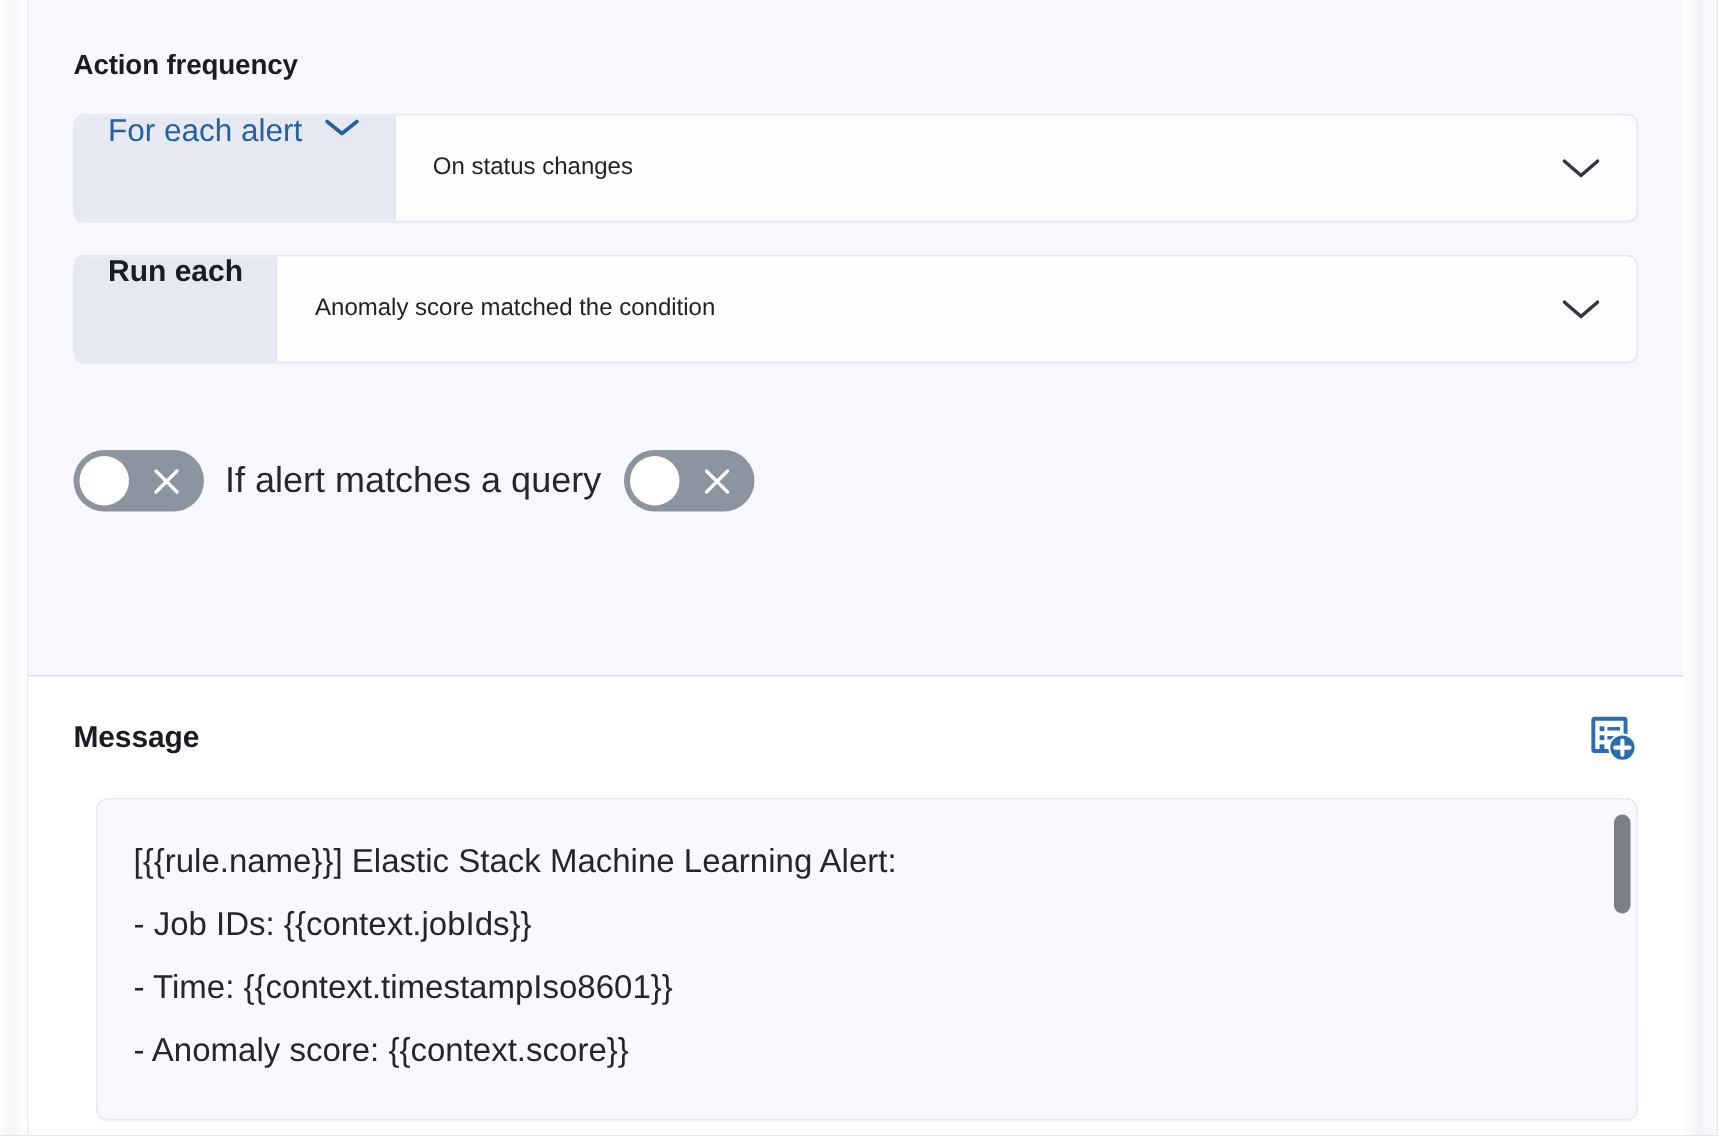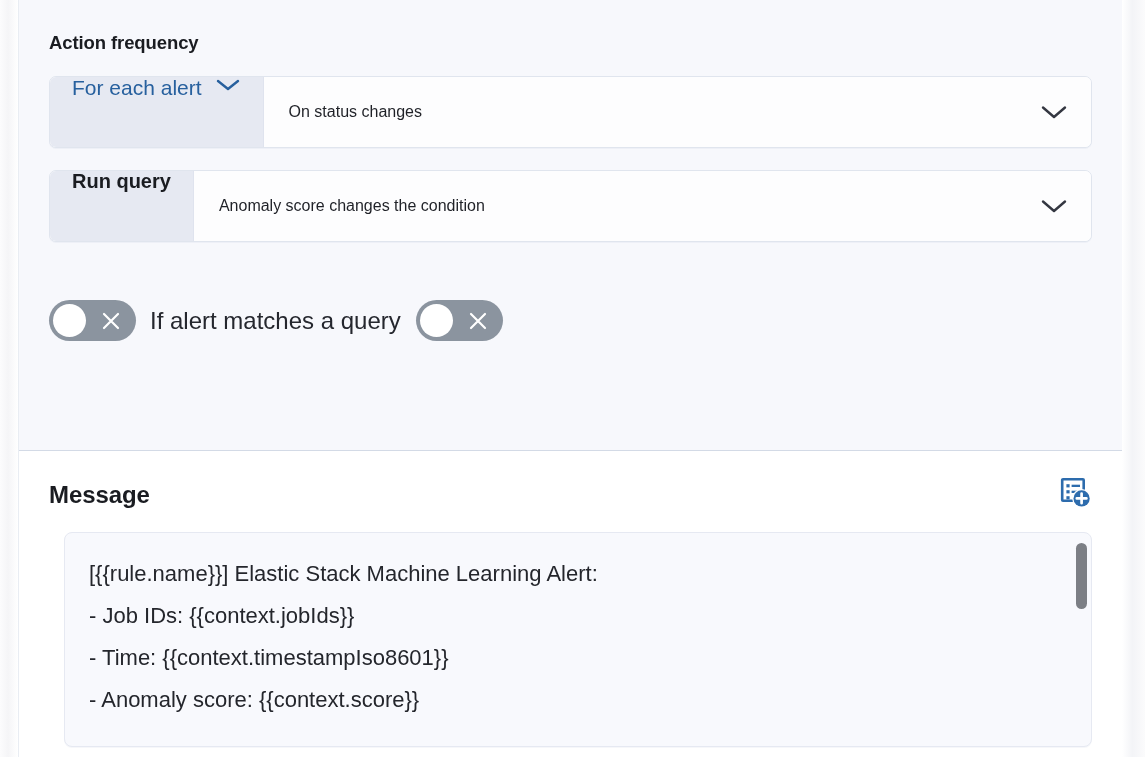--- a/index.html
+++ b/index.html
@@ -181,21 +181,21 @@
     position: relative;
     background: #ffffff;
     padding: 30px 30px 0 30px;
   }
   .msg-head {
     display: flex;
     align-items: flex-start;
     justify-content: space-between;
   }
   .msg-title {
-    font-size: 24px;
+    font-size: 20px;
     font-weight: 700;
     color: #1a1c21;
     letter-spacing: -0.1px;
   }
   .add-var-btn {
     background: transparent;
     border: none;
     padding: 0;
     margin-top: -5px;
     line-height: 0;
@@ -266,24 +266,24 @@
           <span class="chev">
             <svg width="30" height="18" viewBox="0 0 30 18" fill="none">
               <path d="M4 4.5 L15 14 L26 4.5" stroke="#343741" stroke-width="2.4" stroke-linecap="round" stroke-linejoin="round"></path>
             </svg>
           </span>
         </div>
       </div>
 
       <div class="compound-row">
         <div class="prepend prepend-static">
-          <span class="prepend-label">Run query</span>
+          <span class="prepend-label">Run each</span>
         </div>
         <div class="select-body">
-          <span class="select-value">Anomaly score changes the condition</span>
+          <span class="select-value">Anomaly score matched the condition</span>
           <span class="chev">
             <svg width="30" height="18" viewBox="0 0 30 18" fill="none">
               <path d="M4 4.5 L15 14 L26 4.5" stroke="#343741" stroke-width="2.4" stroke-linecap="round" stroke-linejoin="round"></path>
             </svg>
           </span>
         </div>
       </div>
 
       <div class="toggles">
 

